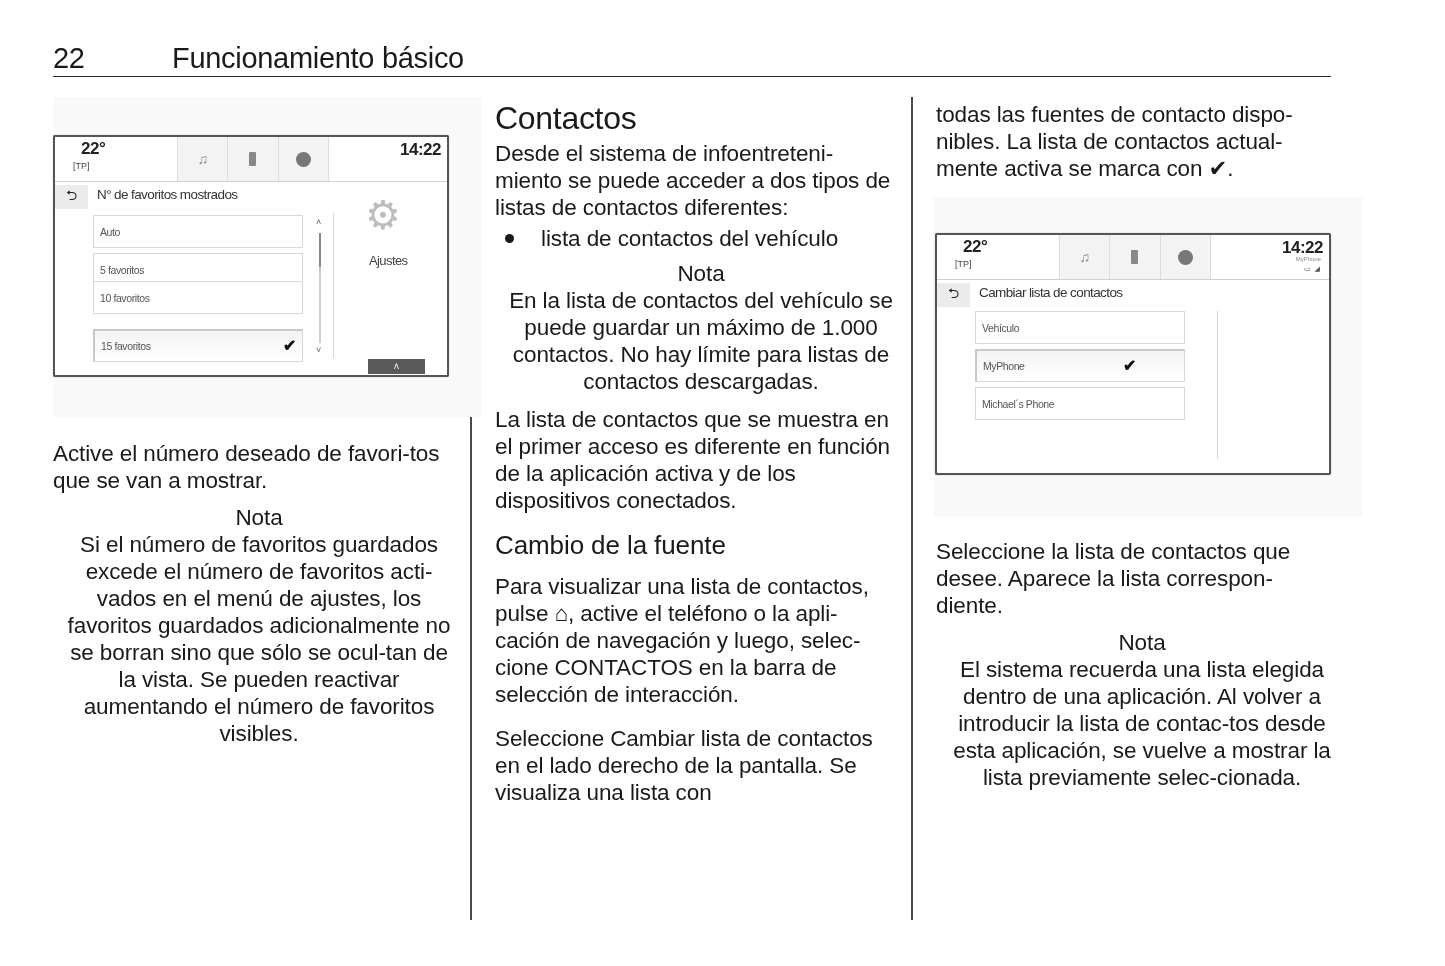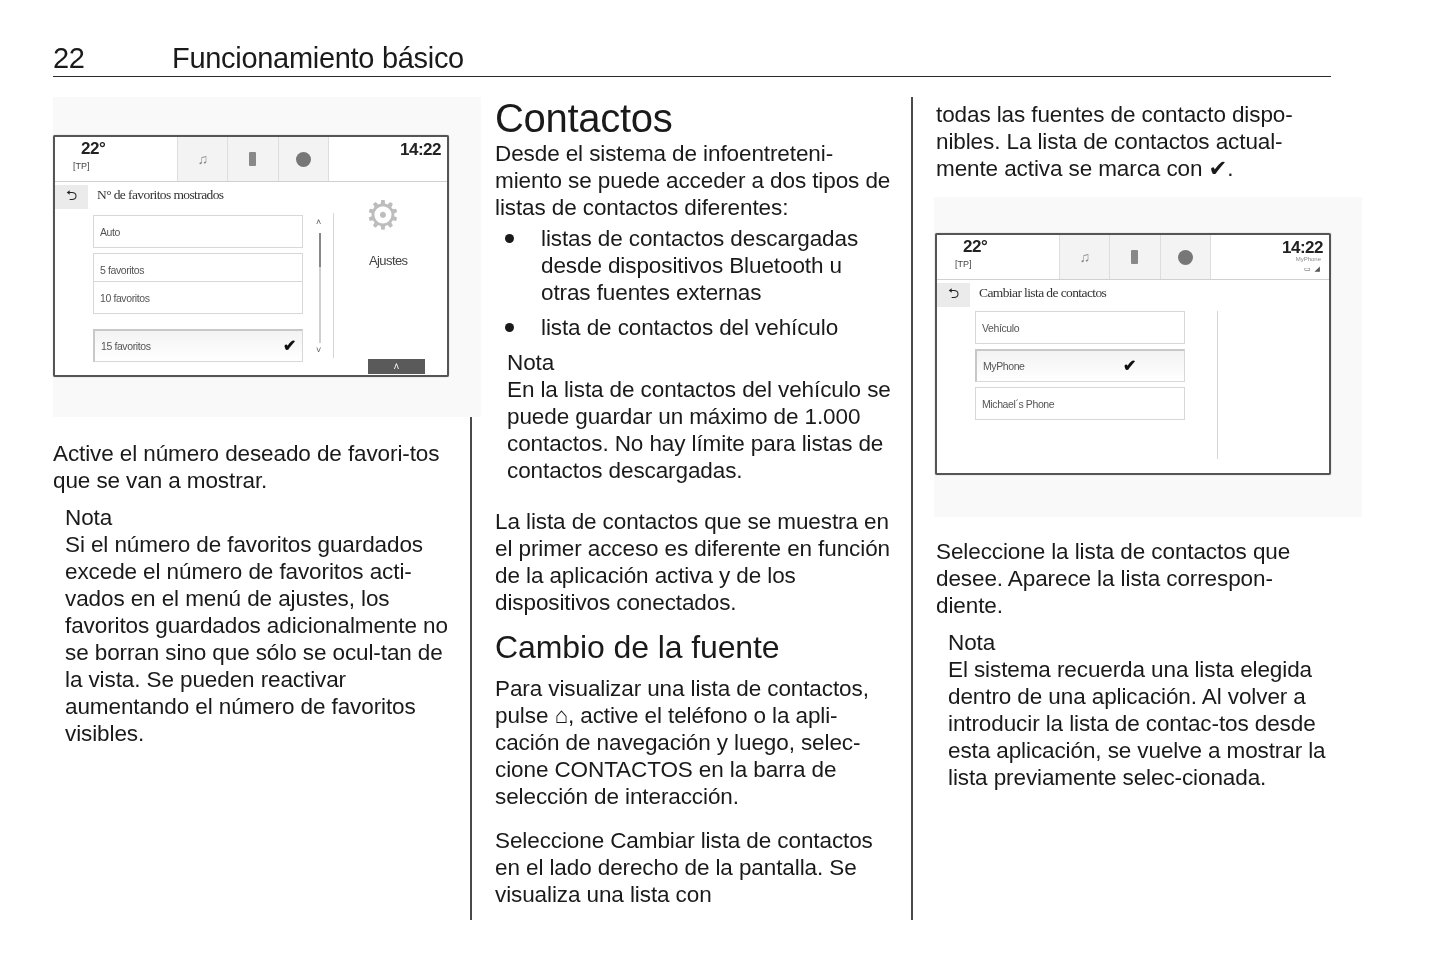--- a/index.html
+++ b/index.html
@@ -8,24 +8,24 @@
     font-family: "Liberation Sans", sans-serif; color: #1a1a1a;
   }
   .page-header { position: absolute; left: 53px; top: 40px; width: 1278px; height: 36px; border-bottom: 1.5px solid #2a2a2a; }
   .page-num { position: absolute; left: 0; top: 2px; font-size: 29px; letter-spacing: -0.5px; }
   .page-title { position: absolute; left: 119px; top: 2px; font-size: 29px; letter-spacing: -0.3px; }
 
   .col-divider { position: absolute; top: 97px; width: 2px; height: 823px; background: #4a4a4a; }
 
   .col { position: absolute; font-size: 22.5px; line-height: 27px; letter-spacing: -0.1px; }
   .col p { margin: 0; }
-  .indent { padding-left: 12px; }
+  .indent { padding-left: 12px; text-align: center; }
 
-  h2.section { margin: 0; font-size: 40px; line-height: 36px; font-weight: normal; letter-spacing: -0.3px; }
-  h3.subsection { margin: 0; font-size: 32px; line-height: 30px; font-weight: normal; }
+  h2.section { margin: 0; font-size: 32px; line-height: 36px; font-weight: normal; letter-spacing: -0.3px; }
+  h3.subsection { margin: 0; font-size: 26px; line-height: 30px; font-weight: normal; }
 
   ul.bullets { margin: 4px 0 0 0; padding: 0; list-style: none; }
   ul.bullets li { position: relative; padding-left: 46px; margin-bottom: 8px; }
   ul.bullets li .dot { position: absolute; left: 10px; top: 9px; width: 9px; height: 9px; border-radius: 50%; background: #1a1a1a; }
 
   
   .fig { position: absolute; background: #f9f9f9; padding-left: 31px; }
   .screen { position: absolute; background: #fff; border: 2px solid #555; border-radius: 2px; box-shadow: 0 0 1px #888; overflow: hidden; font-family: "Liberation Sans", sans-serif; }
   .scr-top { position: absolute; left: 0; top: 0; right: 0; height: 44px; border-bottom: 1px solid #d0d0d0; background: #fff; }
   .temp { position: absolute; left: 26px; top: 2px; font-size: 17px; font-weight: bold; color: #222; letter-spacing: -0.5px; }
@@ -34,21 +34,21 @@
   .phone-name { position: absolute; right: 8px; top: 21px; font-size: 6px; color: #888; }
   .status-ic { position: absolute; right: 8px; top: 30px; font-size: 7px; color: #555; letter-spacing: 1px; }
   .tabs { position: absolute; left: 122px; top: 0; width: 152px; height: 44px; display: flex; }
   .tab { flex: 1; border-left: 1px solid #ddd; background: #f3f3f3; display: flex; align-items: center; justify-content: center; font-size: 13px; color: #999; }
   .tab:last-child { border-right: 1px solid #ddd; }
   .tab .circle { width: 15px; height: 15px; border-radius: 50%; background: #777; display: inline-block; }
   .tab .rect { width: 7px; height: 14px; background: #888; display: inline-block; border-radius: 1px; }
   .tab .note { font-size: 14px; color: #888; }
 
   .back-btn { position: absolute; left: 0; top: 48px; width: 33px; height: 24px; background: #ebebeb; display: flex; align-items: center; justify-content: center; font-size: 14px; color: #222; }
-  .menu-title { position: absolute; left: 42px; top: 50px; font-size: 13.5px; color: #333; letter-spacing: -0.6px; font-family: Liberation Serif, serif; }
+  .menu-title { position: absolute; left: 42px; top: 50px; font-size: 13.5px; color: #333; letter-spacing: -0.6px; }
   .item { position: absolute; left: 38px; width: 210px; height: 33px; border: 1px solid #d8d8d8; background: #fff; font-size: 10.5px; color: #555; letter-spacing: -0.4px; box-sizing: border-box; padding: 0 0 0 6px; display: flex; align-items: center; }
   .item.selected { border-top: 2px solid #c8c8c8; border-left: 2px solid #c8c8c8; background: linear-gradient(#f3f3f3, #fff); }
   .check { position: absolute; right: 6px; top: 5px; font-size: 16px; color: #111; font-weight: bold; }
   .scroll-track { position: absolute; width: 2px; background: #cfcfcf; }
   .scroll-thumb { position: absolute; width: 2px; background: #888; }
   .arrow-sm { position: absolute; font-size: 9px; color: #555; }
   .side-sep { position: absolute; width: 1px; background: #d6d6d6; }
   .gear { position: absolute; font-size: 40px; color: #bdbdbd; line-height: 1; }
   .ajustes { position: absolute; font-size: 13px; color: #444; letter-spacing: -0.6px; }
   .collapse-btn { position: absolute; width: 57px; height: 15px; background: #5a5a5a; color: #fff; font-size: 10px; display: flex; align-items: center; justify-content: center; }
@@ -117,28 +117,27 @@
   <div class="indent" style="margin-top:10px;">
     <p>Nota</p>
     <p>Si el número de favoritos guardados excede el número de favoritos acti-vados en el menú de ajustes, los favoritos guardados adicionalmente no se borran sino que sólo se ocul-tan de la vista. Se pueden reactivar aumentando el número de favoritos visibles.</p>
   </div>
 </div>
 
 <div class="col" style="left:495px; top:100px; width:400px;">
   <h2 class="section">Contactos</h2>
   <p style="margin-top:4px;">Desde el sistema de infoentreteni-miento se puede acceder a dos tipos de listas de contactos diferentes:</p>
   <ul class="bullets">
-    <li><span class="dot"></span><span>listas de contactos descargadas desde dispositivos Bluetooth u otras fuentes externas</span></li>
     <li><span class="dot"></span><span>lista de contactos del vehículo</span></li>
   </ul>
   <div class="indent">
     <p>Nota</p>
     <p>En la lista de contactos del vehículo se puede guardar un máximo de 1.000 contactos. No hay límite para listas de contactos descargadas.</p>
   </div>
-  <p style="margin-top:24px;">La lista de contactos que se muestra en el primer acceso es diferente en función de la aplicación activa y de los dispositivos conectados.</p>
+  <p style="margin-top:11px;">La lista de contactos que se muestra en el primer acceso es diferente en función de la aplicación activa y de los dispositivos conectados.</p>
   <h3 class="subsection" style="margin-top:16px;">Cambio de la fuente</h3>
   <p style="margin-top:13px;"><span>Para visualizar una lista de contactos, pulse </span><span>⌂</span><span>, active el teléfono o la apli-cación de navegación y luego, selec-cione CONTACTOS en la barra de selección de interacción.</span></p>
   <p style="margin-top:17px;">Seleccione Cambiar lista de contactos en el lado derecho de la pantalla. Se visualiza una lista con</p>
 </div>
 
 <div class="col" style="left:936px; top:101px; width:400px;">
   <p><span>todas las fuentes de contacto dispo-nibles. La lista de contactos actual-mente activa se marca con </span><span>✔</span><span>.</span></p>
 </div>
 
 <div class="fig" style="left:934px; top:197px; width:397px; height:320px;">

